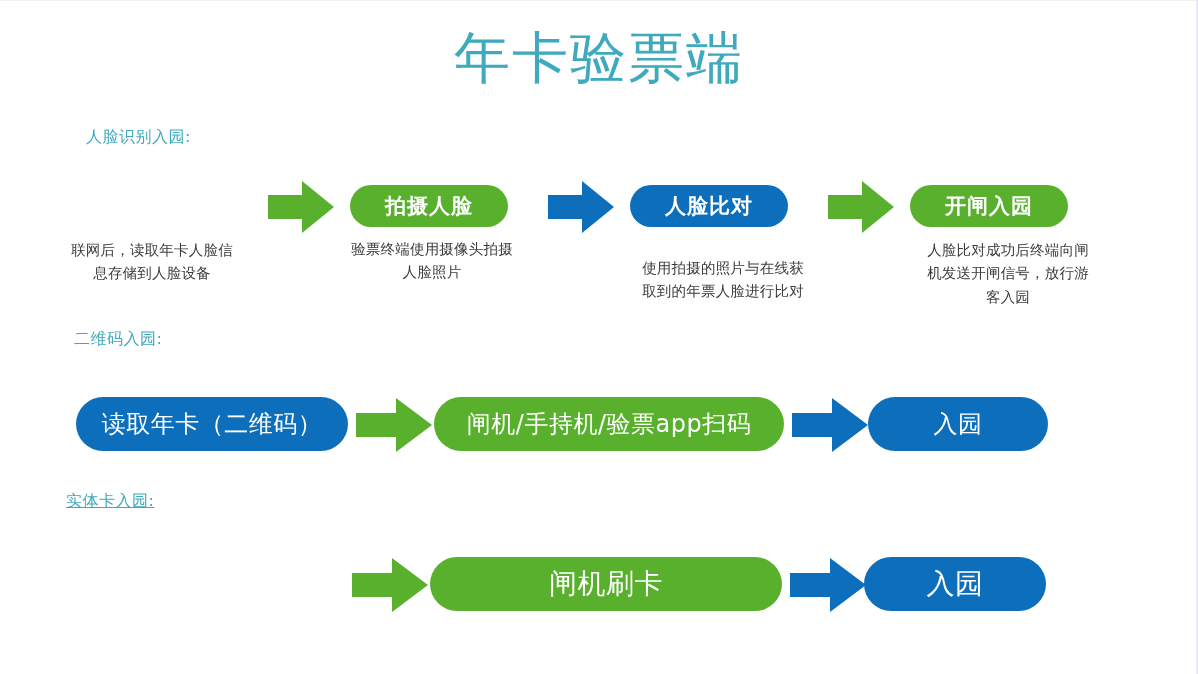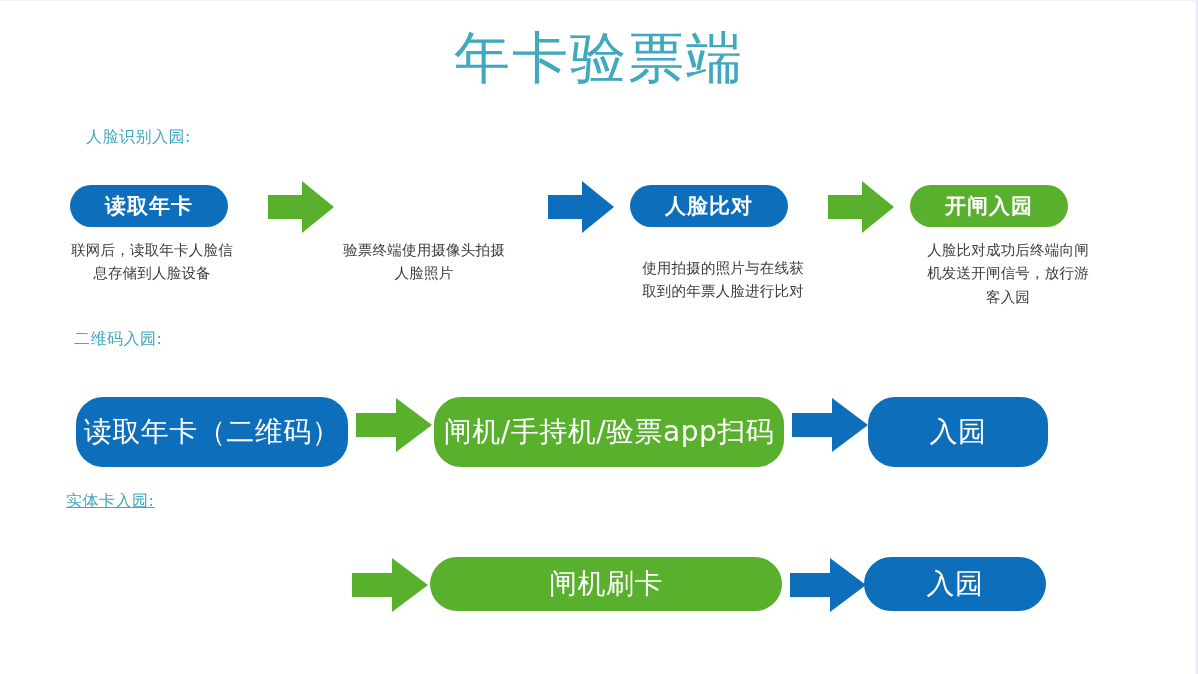--- a/index.html
+++ b/index.html
@@ -82,23 +82,23 @@
     letter-spacing: 1px;
   }
   #pill-r1-1 { left: 70px; }
   #pill-r1-2 { left: 350px; }
   #pill-r1-3 { left: 630px; }
   #pill-r1-4 { left: 910px; }
 
   
   .pill.r2 {
     top: 396px;
-    height: 70px;
+    height: 54px;
     border-radius: 27px;
-    font-size: 28px;
+    font-size: 24px;
     font-weight: 400;
     letter-spacing: 0.5px;
   }
   #pill-r2-1 { left: 76px;  width: 272px; }
   #pill-r2-2 { left: 434px; width: 350px; }
   #pill-r2-3 { left: 868px; width: 180px; }
 
   
   .pill.r3 {
     top: 556px;
@@ -118,21 +118,21 @@
     top: 238px;
     width: 172px;
     font-size: 14.5px;
     line-height: 1.62;
     color: #3b3b3b;
     font-family: "DejaVu Sans", "Liberation Sans", sans-serif;
     text-align: center;
     letter-spacing: 0.2px;
   }
   #cap-1 { left: 66px; }
-  #cap-2 { left: 338px; }
+  #cap-2 { left: 346px; font-family: Liberation Mono, monospace; }
   #cap-3 { left: 637px; margin-top: 18px; }
   #cap-4 { left: 922px; }
 
   
   .arrow {
     position: absolute;
     display: block;
   }
   .arrow.a1 { top: 177px; width: 70px; height: 58px; }
   .arrow.a2 { top: 395px; width: 80px; height: 58px; }
@@ -150,26 +150,26 @@
 </style>
 </head>
 <body>
 
 <div class="slide">
 
   <div class="title">年卡验票端</div>
 
   <div class="section-label" id="label-face">人脸识别入园:</div>
 
-  <div class="pill blue r1" id="pill-r1-1">读取年卡</div>
 
   <svg class="arrow a1" id="arrow-r1-1" viewBox="0 0 70 58">
     <polygon points="2,17 36,17 36,3 68,29 36,55 36,41 2,41" fill="#58b02c"></polygon>
   </svg>
 
+  <div class="pill green r1" id="pill-r1-2">拍摄人脸</div>
 
   <svg class="arrow a1" id="arrow-r1-2" viewBox="0 0 70 58">
     <polygon points="2,17 36,17 36,3 68,29 36,55 36,41 2,41" fill="#0d6fbc"></polygon>
   </svg>
 
   <div class="pill blue r1" id="pill-r1-3">人脸比对</div>
 
   <svg class="arrow a1" id="arrow-r1-3" viewBox="0 0 70 58">
     <polygon points="2,17 36,17 36,3 68,29 36,55 36,41 2,41" fill="#58b02c"></polygon>
   </svg>

